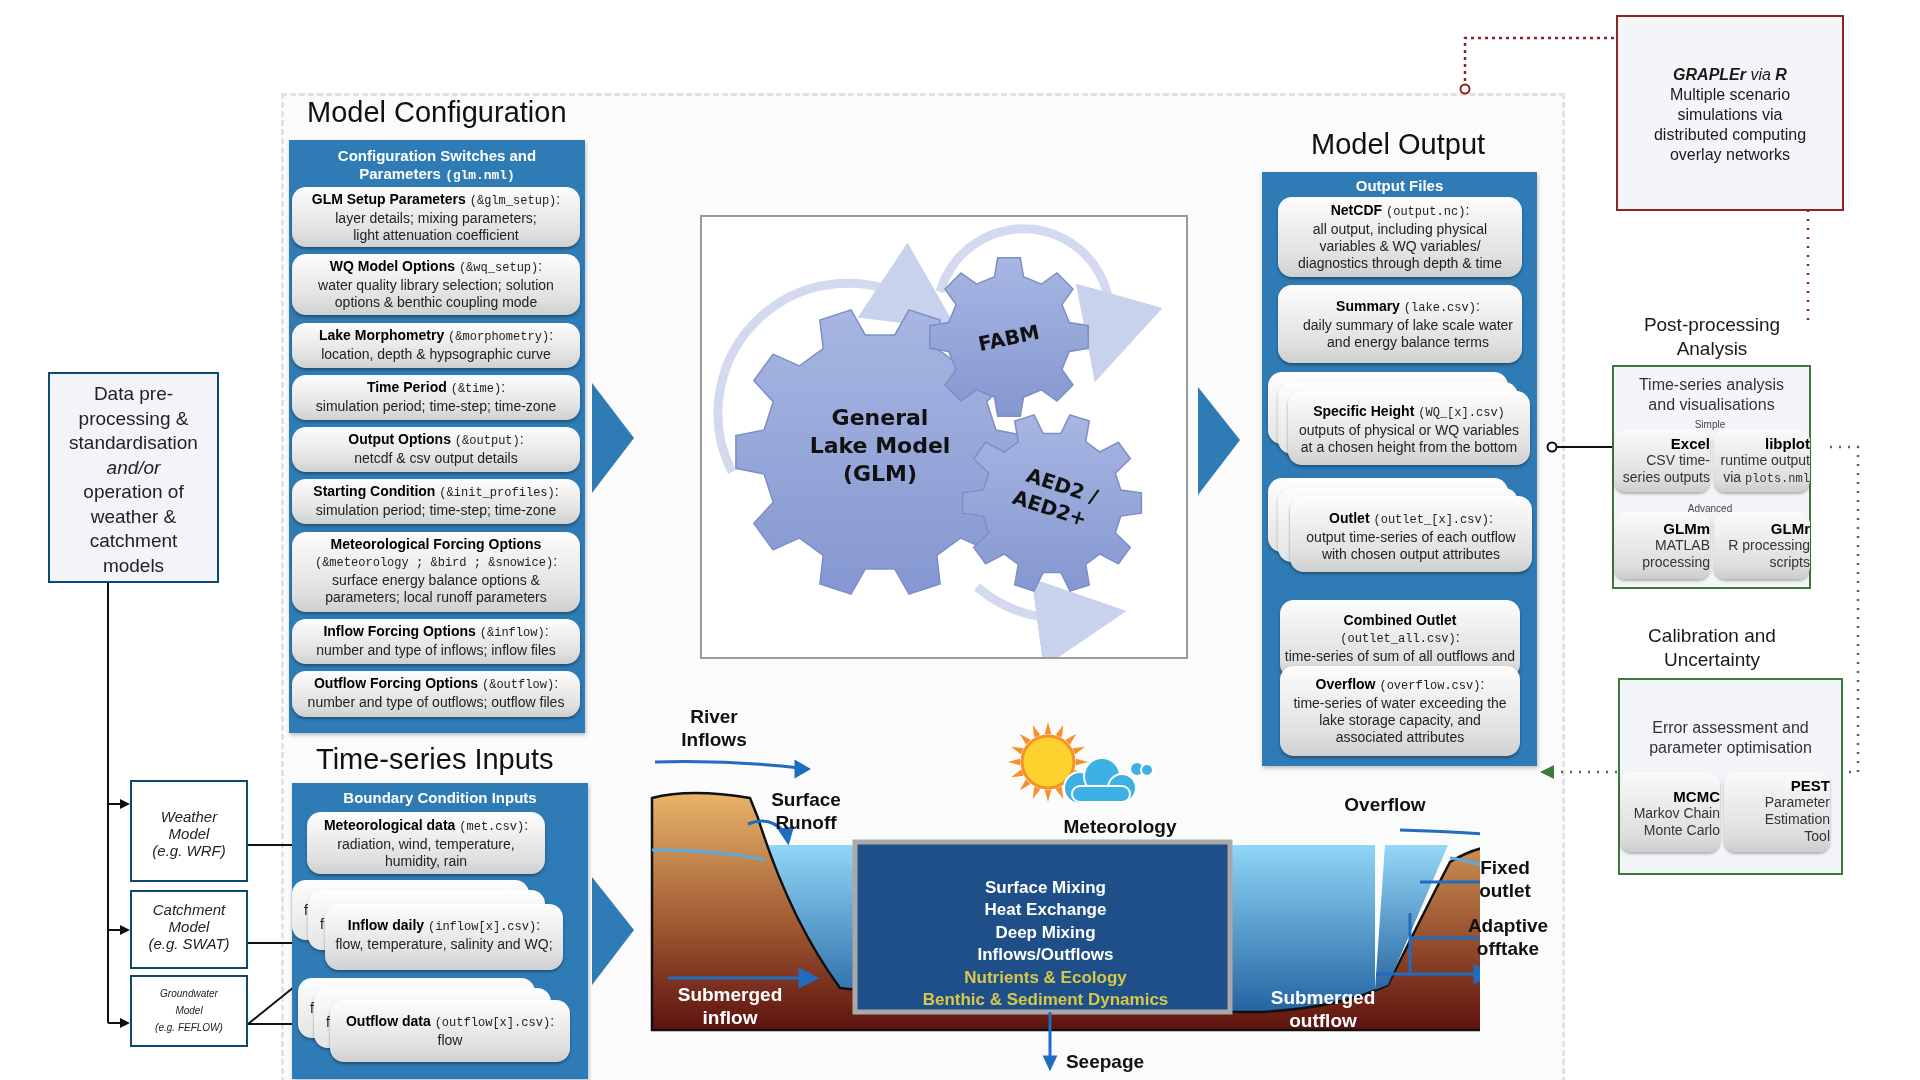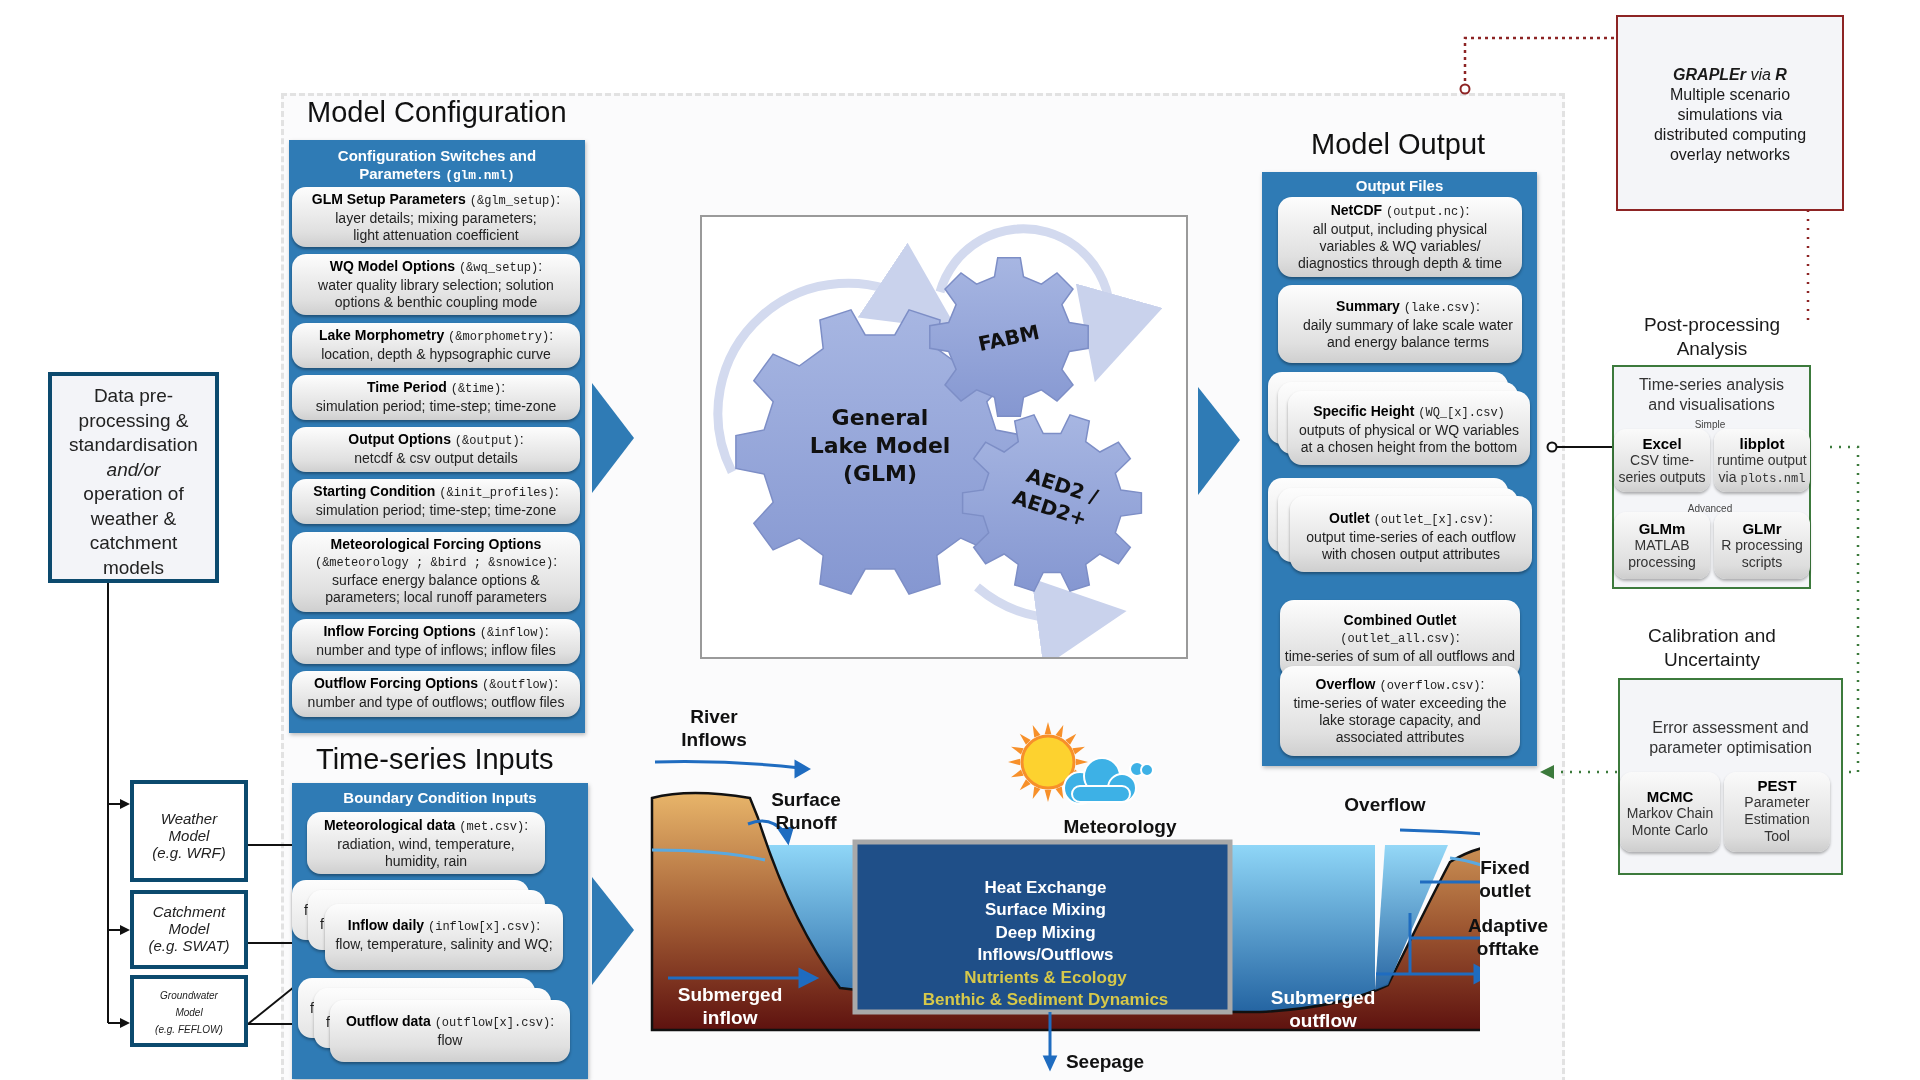--- a/index.html
+++ b/index.html
@@ -12,26 +12,26 @@
   .section-title { position:absolute; font-size:29px; font-weight:300; color:#111; white-space:nowrap; }
   .blue-panel { position:absolute; background:#2f7bb5; box-shadow:1px 2px 4px rgba(0,0,0,0.25); }
   .panel-head { color:#fff; font-weight:bold; font-size:15px; text-align:center; line-height:18px; }
   .panel-head .mono { font-weight:bold; color:#fff; }
   .pill { position:absolute; background:linear-gradient(#fdfdfd, #e0e0e0 75%, #cfcfcf);
           border-radius:14px; box-shadow:0 2px 3px rgba(0,0,0,0.35);
           text-align:center; font-size:14px; line-height:17px; color:#222; box-sizing:border-box; padding:5px 8px; }
   .pill b { color:#000; }
   .ghost { position:absolute; background:linear-gradient(#fdfdfd, #e4e4e4); border-radius:14px;
            box-shadow:0 2px 3px rgba(0,0,0,0.3); }
-  .grey-box { position:absolute; background:#f3f4f8; border:4px solid #0c4a6e; box-sizing:border-box;
+  .grey-box { position:absolute; background:#f3f4f8; border:2px solid #0c4a6e; box-sizing:border-box;
               text-align:center; color:#222; }
   .green-box { position:absolute; background:#f4f5f8; border:2px solid #3c7a3c; box-sizing:border-box; text-align:center; }
   .red-box { position:absolute; background:#f4f5f8; border:2px solid #8d2424; box-sizing:border-box; text-align:center; }
   .sub-pill { position:absolute; background:linear-gradient(#fafafa, #dedede 80%, #cdcdcd); border-radius:12px;
-              box-shadow:0 2px 3px rgba(0,0,0,0.3); text-align:center; font-size:14px; line-height:17px; color:#333;
+              box-shadow:0 2px 3px rgba(0,0,0,0.3); text-align:right; font-size:14px; line-height:17px; color:#333;
               box-sizing:border-box; padding-top:8px; }
   .sub-pill b { color:#000; display:block; font-size:15px; }
   .tiny { position:absolute; font-size:10px; color:#444; text-align:center; }
   .lake-label { position:absolute; font-weight:bold; font-size:19px; text-align:center; line-height:23px; color:#111; }
   .lake-label.white { color:#fff; }
 </style>
 </head>
 <body>
 
 <div class="outer-dash"></div>
@@ -370,19 +370,19 @@
 <div class="lake-label white" style="left:660px;top:983px;width:140px;">
     <div>Submerged</div>
     <div>inflow</div>
   </div>
 <div class="lake-label white" style="left:1253px;top:986px;width:140px;">
     <div>Submerged</div>
     <div>outflow</div>
   </div>
 <div class="lake-label" style="left:1055px;top:1050px;width:100px;">Seepage</div>
 <div class="abs" style="left:858px;top:877px;width:375px;text-align:center;font-weight:bold;font-size:17px;line-height:22.4px;">
+  <div style="color:#fff;">Surface Mixing</div>
   <div style="color:#fff;">Heat Exchange</div>
-  <div style="color:#fff;">Surface Mixing</div>
   <div style="color:#fff;">Deep Mixing</div>
   <div style="color:#fff;">Inflows/Outflows</div>
   <div style="color:#d6c84a;">Nutrients &amp; Ecology</div>
   <div style="color:#d6c84a;">Benthic &amp; Sediment Dynamics</div>
 </div>
 
 </body></html>

